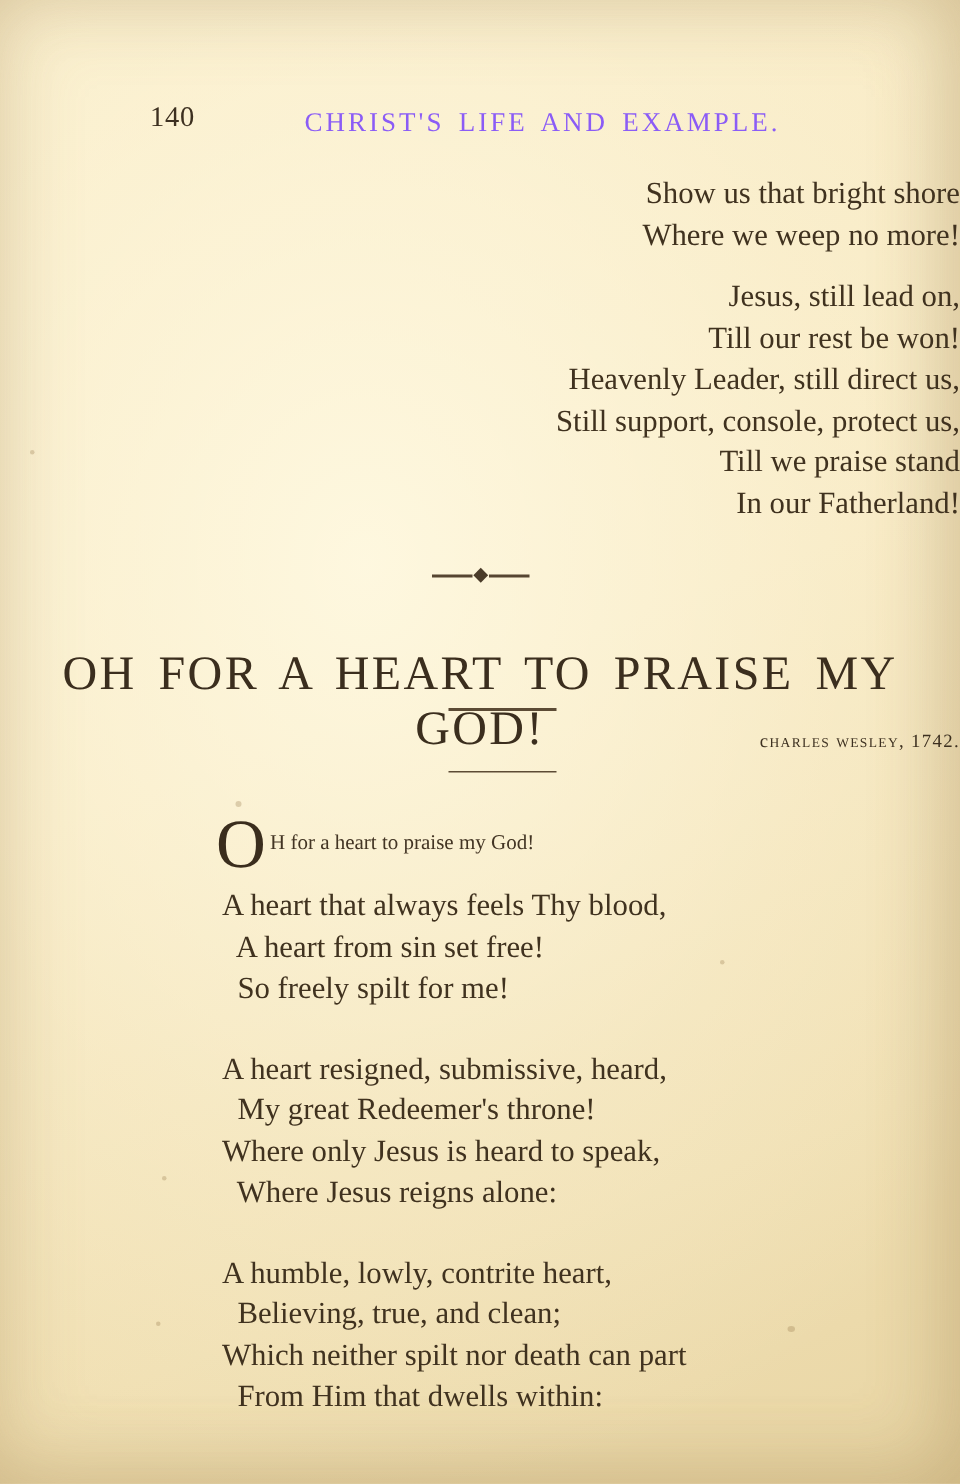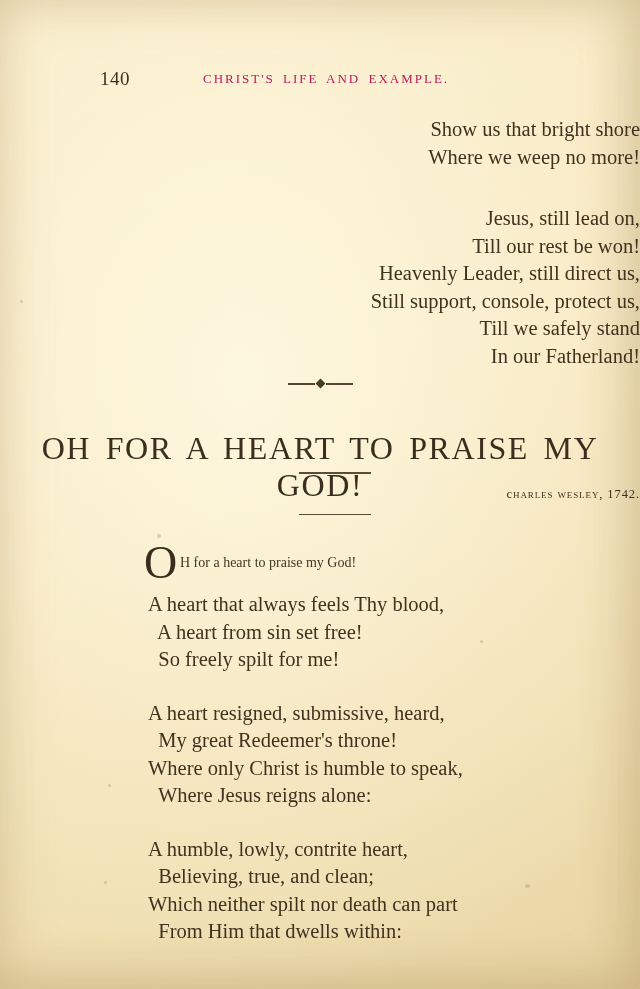--- a/index.html
+++ b/index.html
@@ -53,34 +53,34 @@
     left: 100px;
     top: 0;
     font-size: 19px;
     letter-spacing: 0.5px;
     color: #3d3020;
   }
   .head-title {
     position: absolute;
     left: 203px;
     top: 3px;
-    font-size: 13px;
+    font-size: 18px;
     letter-spacing: 2.0px;
     word-spacing: 3px;
-    color: #be185d;
+    color: #8b5cf6;
   }
 
   
   .verse-block {
     position: absolute;
     left: 0;
     right: 0;
   }
   .stanza { margin: 0 0 0 0; }
-  .stanza + .stanza { margin-top: 34px; }
+  .stanza + .stanza { margin-top: 14px; }
 
   .vline {
     font-size: 20.5px;
     line-height: 27.5px;
     white-space: pre;
     color: #40321f;
   }
 
   
   .block-top { top: 116px; }
@@ -194,21 +194,21 @@
   <div class="verse-block block-top">
     <div class="stanza">
       <div class="vline">Show us that bright shore</div>
       <div class="vline">Where we weep no more!</div>
     </div>
     <div class="stanza">
       <div class="vline">Jesus, still lead on,</div>
       <div class="vline">Till our rest be won!</div>
       <div class="vline">Heavenly Leader, still direct us,</div>
       <div class="vline">Still support, console, protect us,</div>
-      <div class="vline">Till we safely stand</div>
+      <div class="vline">Till we praise stand</div>
       <div class="vline">In our Fatherland!</div>
     </div>
   </div>
 
   <div class="ornament">
     <span class="orn-rule"></span>
     <span class="orn-diamond"></span>
     <span class="orn-rule"></span>
   </div>
 
@@ -226,21 +226,21 @@
         <span class="dropcap">O</span>
         <span class="dropcap-text">H for a heart to praise my God!</span>
       </div>
       <div class="vline">A heart that always feels Thy blood,</div>
       <div class="vline">  A heart from sin set free!</div>
       <div class="vline">  So freely spilt for me!</div>
     </div>
     <div class="stanza">
       <div class="vline">A heart resigned, submissive, heard,</div>
       <div class="vline">  My great Redeemer's throne!</div>
-      <div class="vline">Where only Christ is humble to speak,</div>
+      <div class="vline">Where only Jesus is heard to speak,</div>
       <div class="vline">  Where Jesus reigns alone:</div>
     </div>
     <div class="stanza">
       <div class="vline">A humble, lowly, contrite heart,</div>
       <div class="vline">  Believing, true, and clean;</div>
       <div class="vline">Which neither spilt nor death can part</div>
       <div class="vline">  From Him that dwells within:</div>
     </div>
   </div>
 

